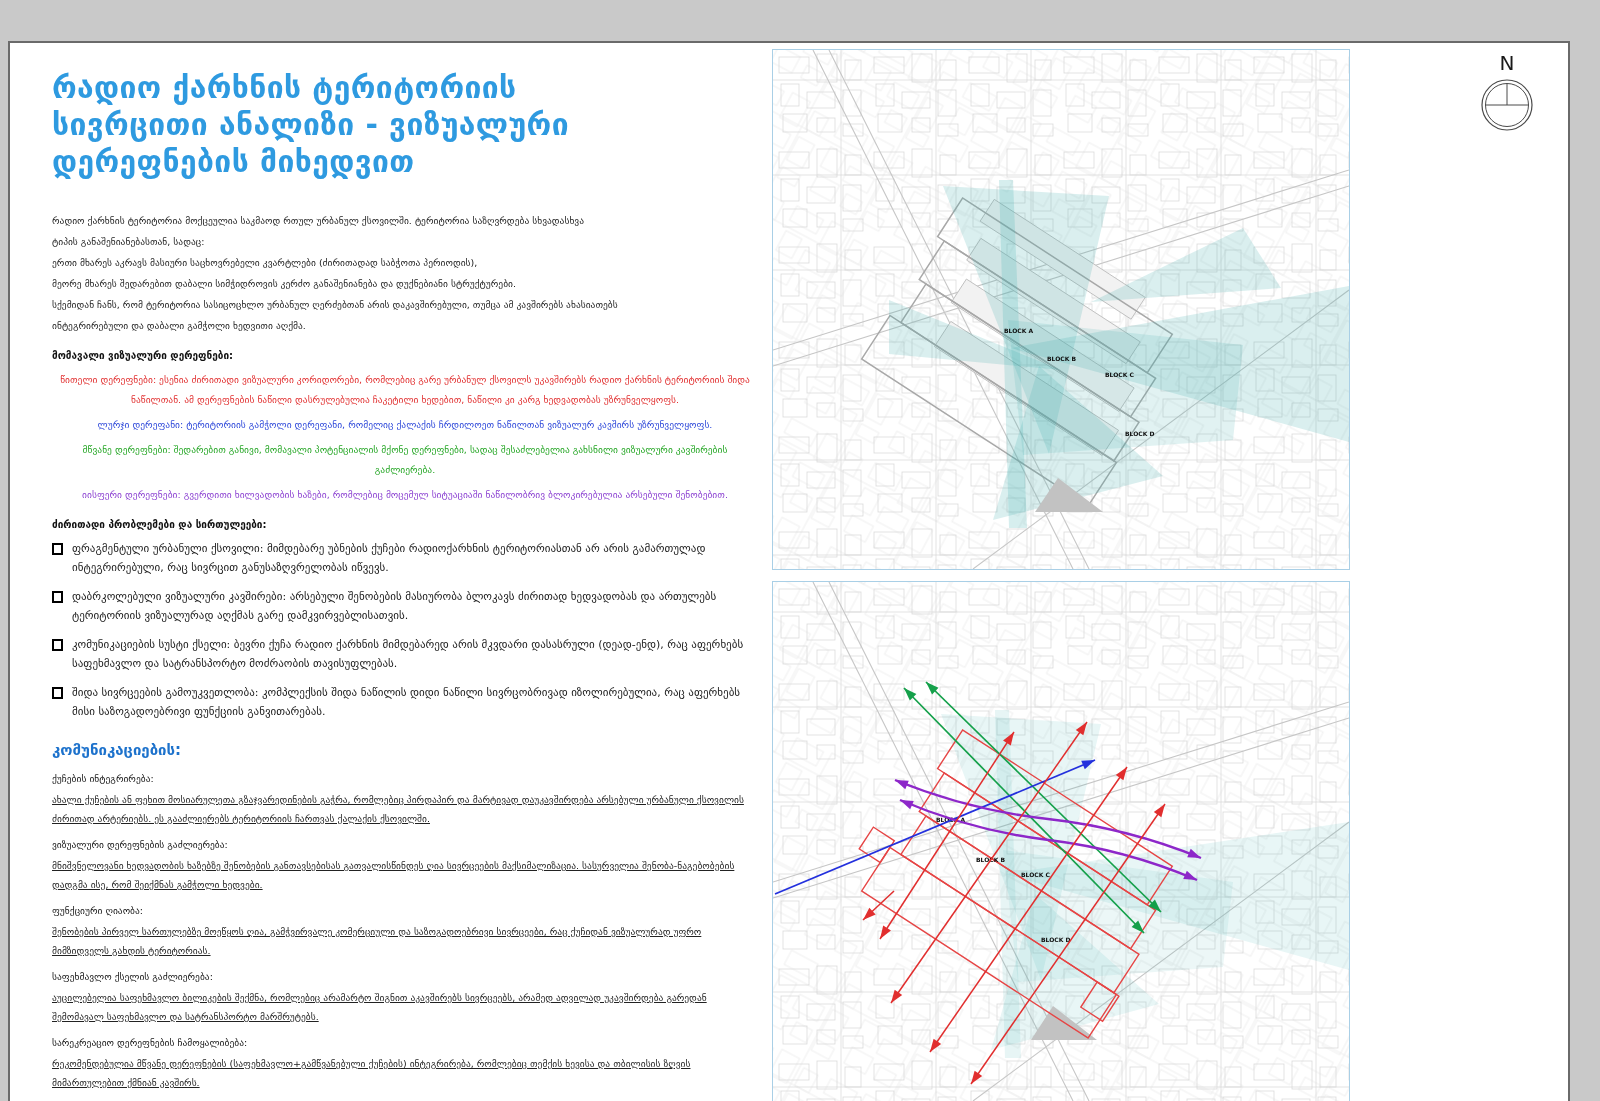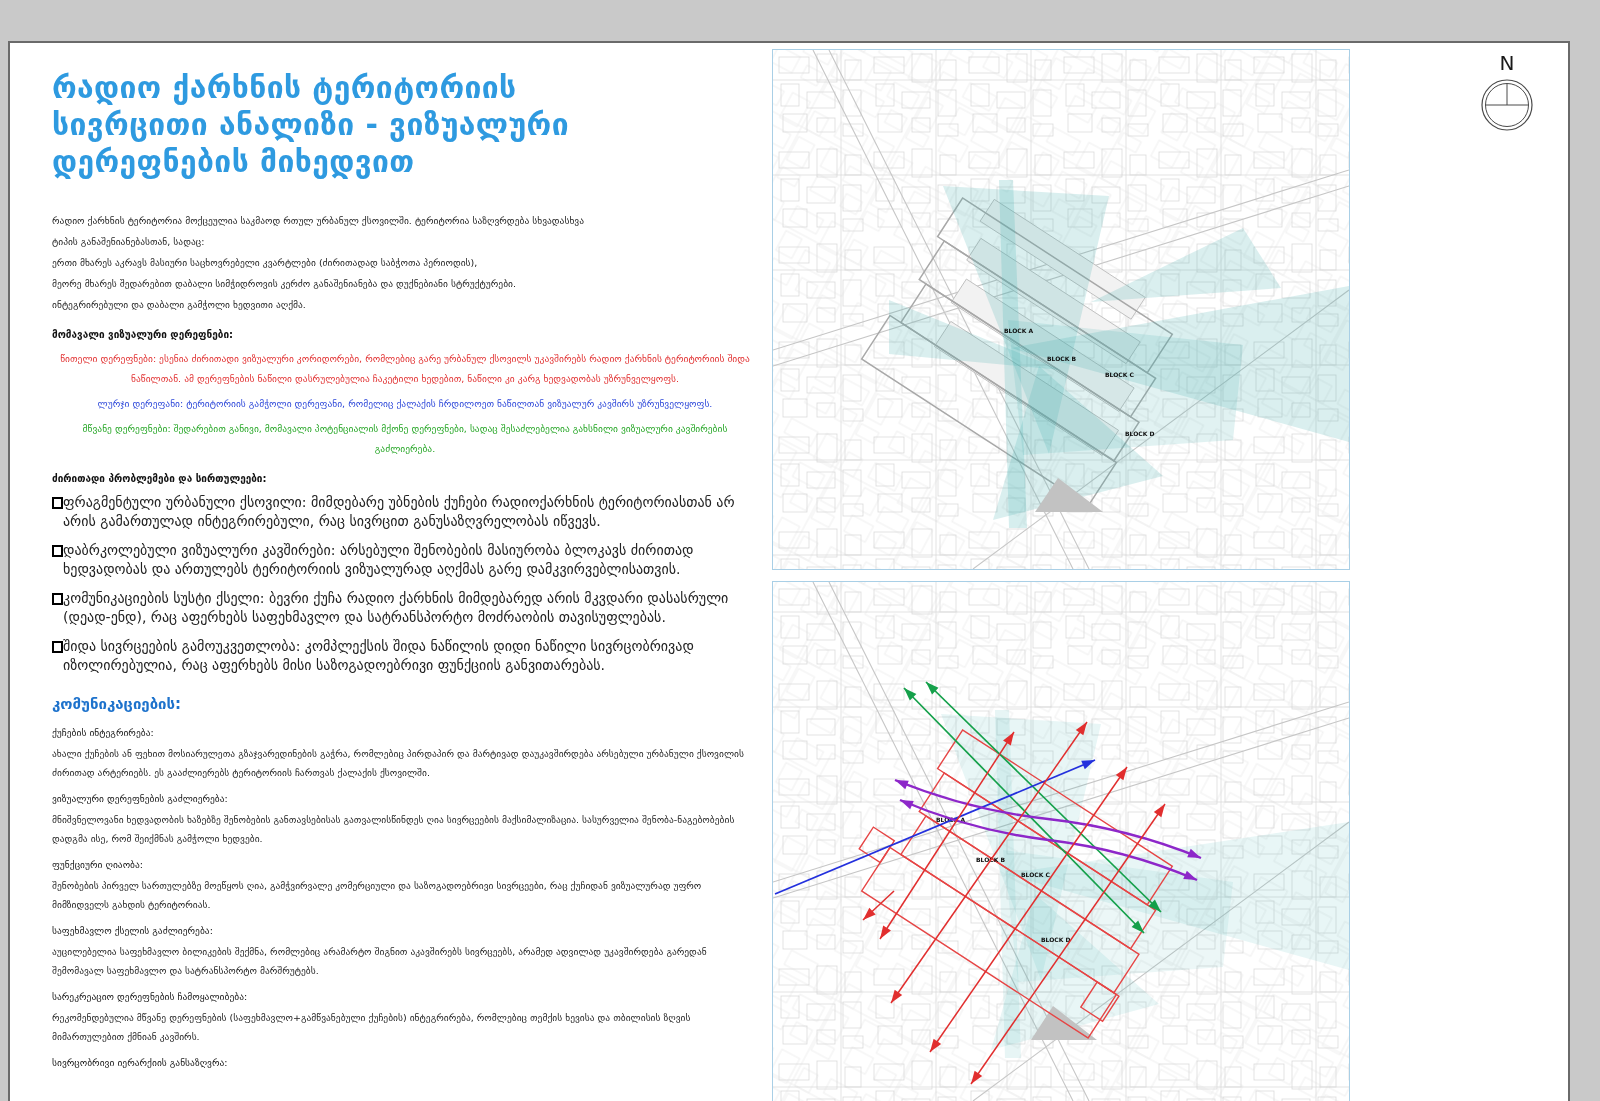--- a/index.html
+++ b/index.html
@@ -15,26 +15,26 @@
   }
   
   .left-col{position:absolute;left:42px;top:26px;width:706px;}
   .title{
     color:#2e9ae0;font-size:30px;line-height:37px;font-weight:bold;
     letter-spacing:.4px;margin:0 0 30px 0;
   }
   .sec-heading{font-weight:bold;font-size:10px;color:#111;margin:14px 0 9px 0;}
   .para-line{font-size:9.5px;line-height:21px;color:#222;}
   .corridor{font-size:9.5px;line-height:20px;margin-bottom:5px;text-align:center;}
-  .bullet-row{display:flex;font-size:14px;line-height:19px;color:#222;margin:0 0 10px 0;}
+  .bullet-row{display:flex;gap:9px;font-size:11px;line-height:19px;color:#222;margin:0 0 10px 0;}
   .bullet-box{flex:0 0 auto;width:7px;height:8px;border:2px solid #000;margin-top:4px;background:#fff;}
   .rec-heading{color:#1d72cc;font-size:15px;font-weight:bold;margin:20px 0 10px 0;}
   .rec-item{margin-bottom:7px;}
   .rec-title{font-weight:normal;font-size:9.5px;line-height:19px;color:#111;margin-bottom:2px;}
-  .rec-body{font-size:9.5px;line-height:19px;color:#222;}
+  .rec-body{font-size:9.5px;line-height:19px;color:#222;text-decoration:underline;}
   
   .map-panel{
     position:absolute;left:762px;width:578px;height:521px;
     border:1px solid #a9cfe6;background:#fff;box-sizing:border-box;overflow:hidden;
   }
   .map-panel.top{top:6px;}
   .map-panel.bottom{top:538px;}
   .map-panel svg{display:block;}
   
   .compass{position:absolute;left:1462px;top:8px;width:70px;text-align:center;}
@@ -50,28 +50,30 @@
         <div>რადიო ქარხნის ტერიტორიის</div>
         <div>სივრცითი ანალიზი - ვიზუალური</div>
         <div>დერეფნების მიხედვით</div>
       </h1>
 
     <div id="urban-paragraph">
         <div class="para-line">რადიო ქარხნის ტერიტორია მოქცეულია საკმაოდ რთულ ურბანულ ქსოვილში. ტერიტორია საზღვრდება სხვადასხვა</div>
         <div class="para-line">ტიპის განაშენიანებასთან, სადაც:</div>
         <div class="para-line">ერთი მხარეს აკრავს მასიური საცხოვრებელი კვარტლები (ძირითადად საბჭოთა პერიოდის),</div>
         <div class="para-line">მეორე მხარეს შედარებით დაბალი სიმჭიდროვის კერძო განაშენიანება და დუქნებიანი სტრუქტურები.</div>
+        <div class="para-line">სქემიდან ჩანს, რომ ტერიტორია სასიცოცხლო ურბანულ ღერძებთან არის დაკავშირებული, თუმცა ამ კავშირებს ახასიათებს</div>
         <div class="para-line">ინტეგრირებული და დაბალი გამჭოლი ხედვითი აღქმა.</div>
       </div>
 
     <div class="sec-heading">მომავალი ვიზუალური დერეფნები:</div>
     <div id="corridors">
         <div class="corridor" style="color: rgb(225, 46, 46);">წითელი დერეფნები: ესენია ძირითადი ვიზუალური კორიდორები, რომლებიც გარე ურბანულ ქსოვილს უკავშირებს რადიო ქარხნის ტერიტორიის შიდა ნაწილთან. ამ დერეფნების ნაწილი დასრულებულია ჩაკეტილი ხედებით, ნაწილი კი კარგ ხედვადობას უზრუნველყოფს.</div>
         <div class="corridor" style="color: rgb(43, 70, 217);">ლურჯი დერეფანი: ტერიტორიის გამჭოლი დერეფანი, რომელიც ქალაქის ჩრდილოეთ ნაწილთან ვიზუალურ კავშირს უზრუნველყოფს.</div>
         <div class="corridor" style="color: rgb(35, 165, 35);">მწვანე დერეფნები: შედარებით განივი, მომავალი პოტენციალის მქონე დერეფნები, სადაც შესაძლებელია გახსნილი ვიზუალური კავშირების გაძლიერება.</div>
+        <div class="corridor" style="color: rgb(138, 63, 209);">იისფერი დერეფნები: გვერდითი ხილვადობის ხაზები, რომლებიც მოცემულ სიტუაციაში ნაწილობრივ ბლოკირებულია არსებული შენობებით.</div>
       </div>
 
     <div class="sec-heading">ძირითადი პრობლემები და სირთულეები:</div>
     <div id="problems">
         <div class="bullet-row">
           <div class="bullet-box"></div>
           <div>ფრაგმენტული ურბანული ქსოვილი: მიმდებარე უბნების ქუჩები რადიოქარხნის ტერიტორიასთან არ არის გამართულად ინტეგრირებული, რაც სივრცით განუსაზღვრელობას იწვევს.</div>
         </div>
         <div class="bullet-row">
           <div class="bullet-box"></div>

